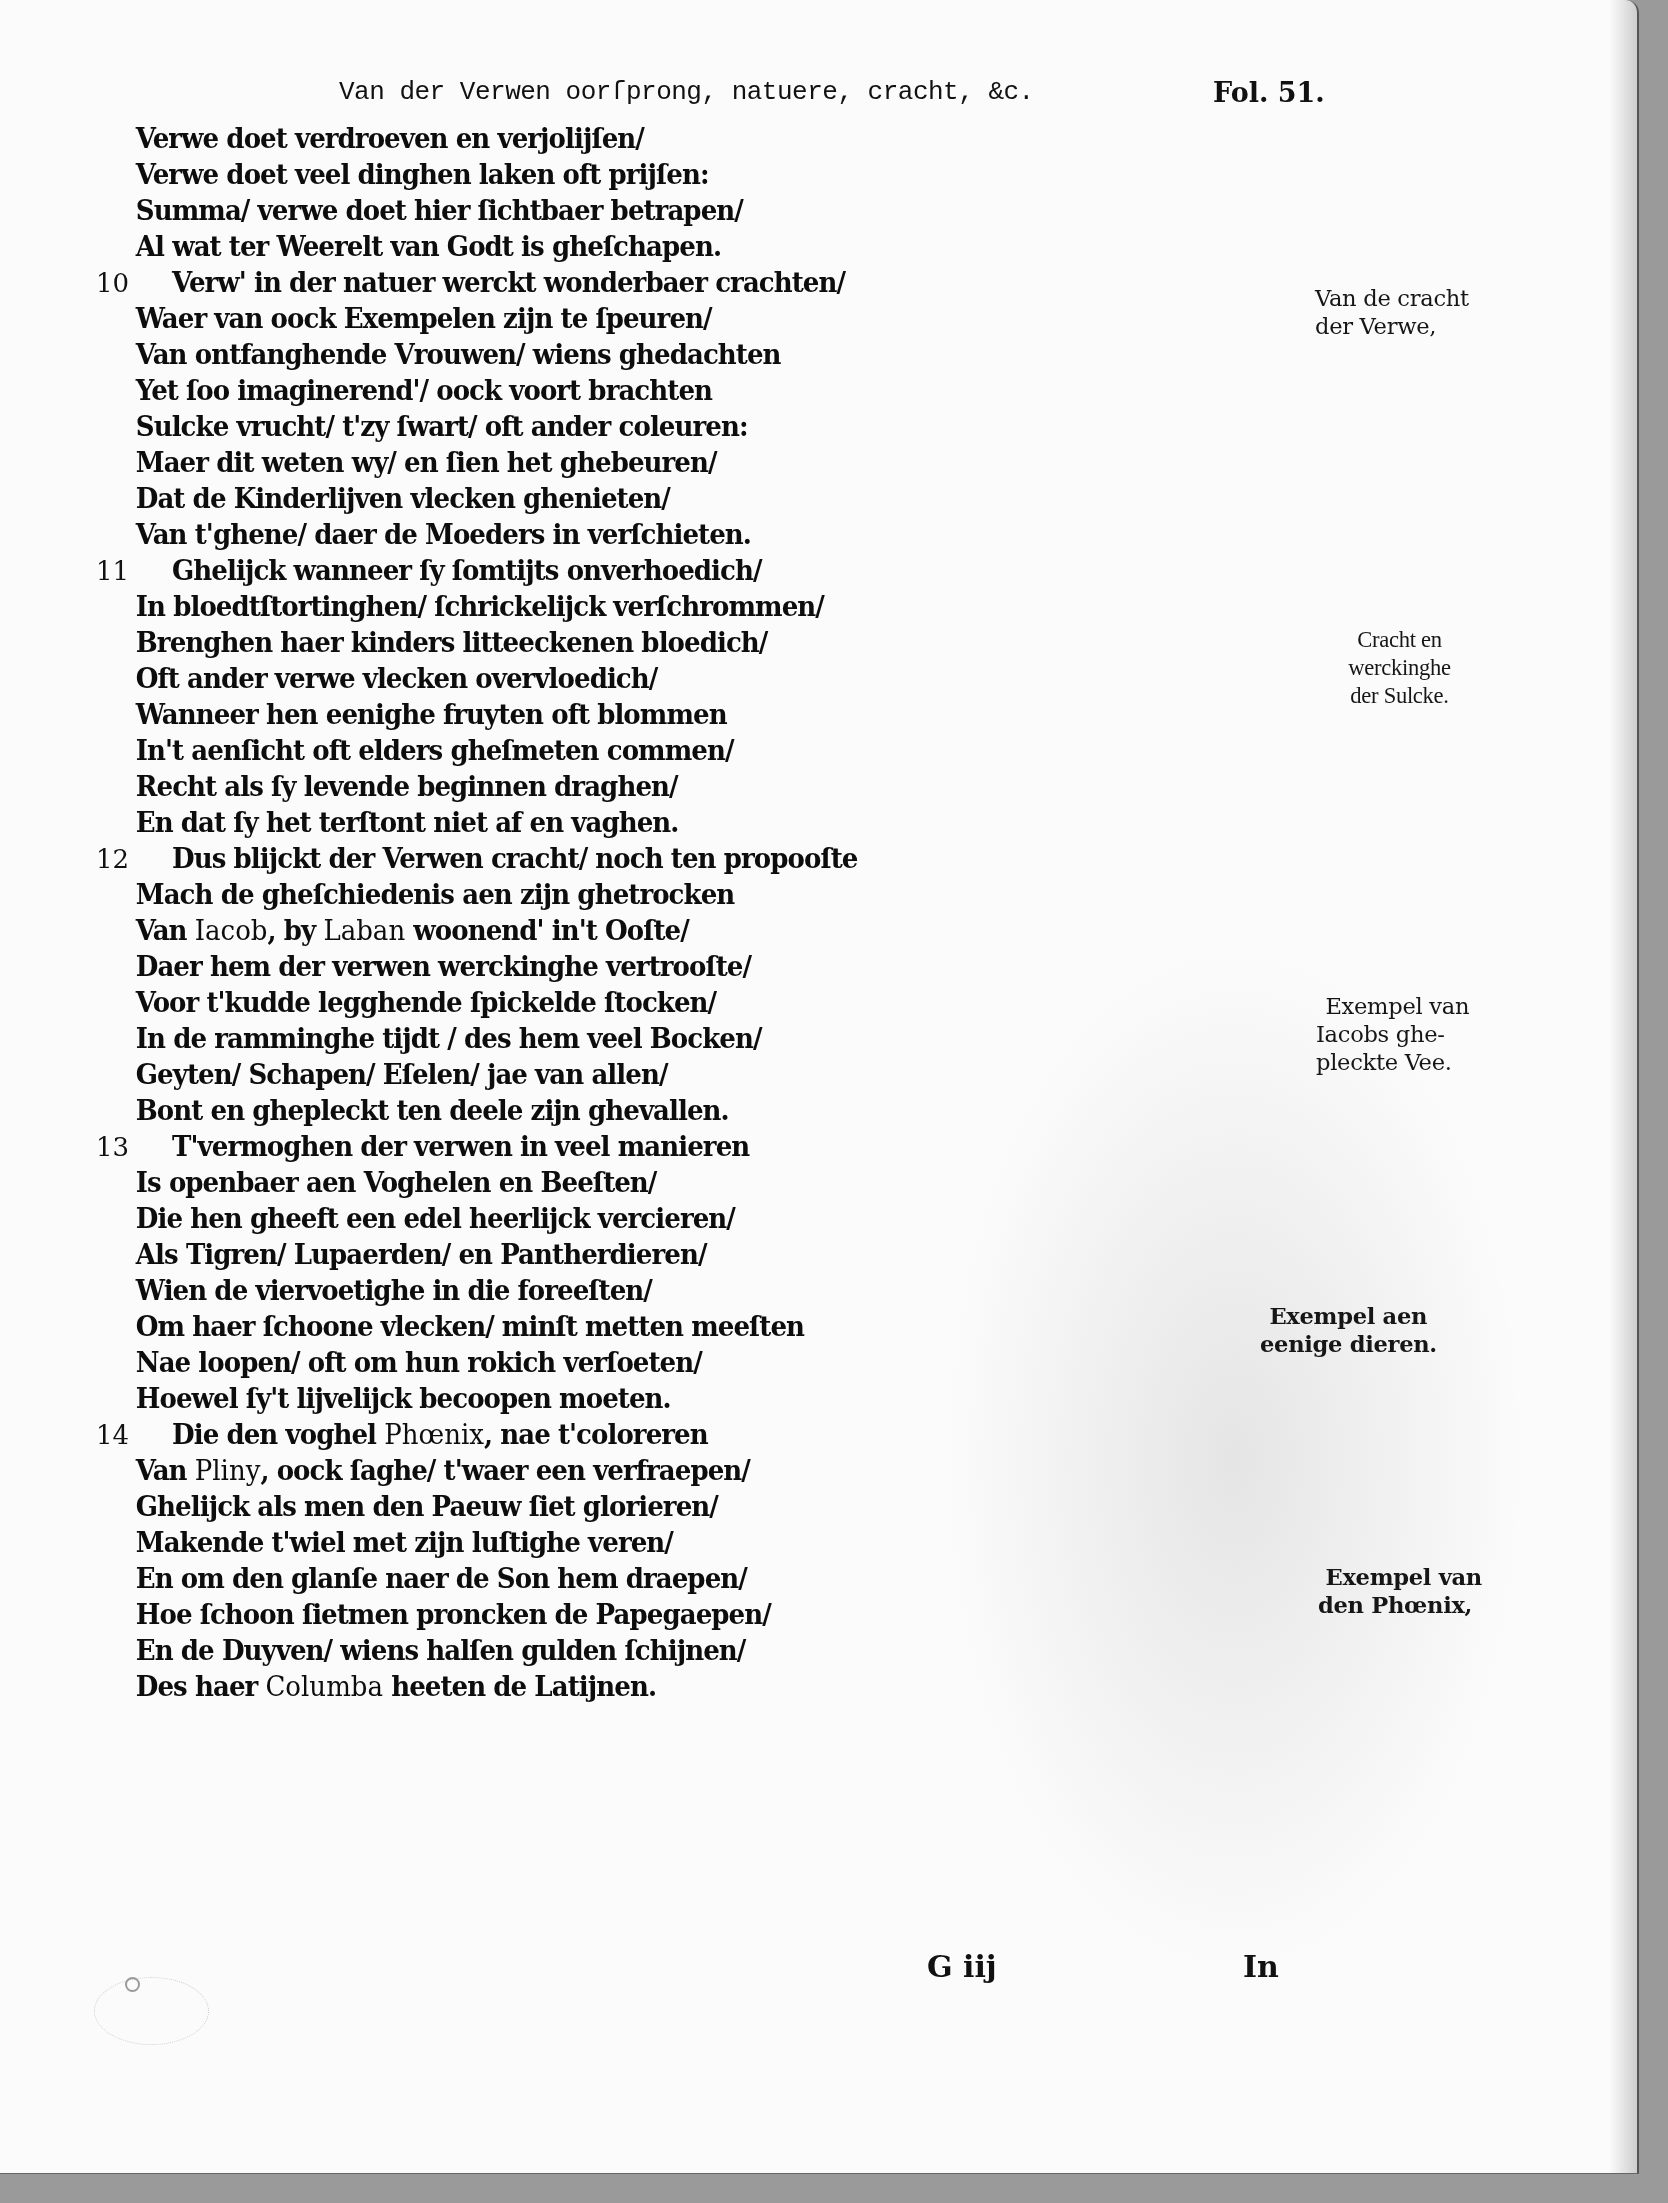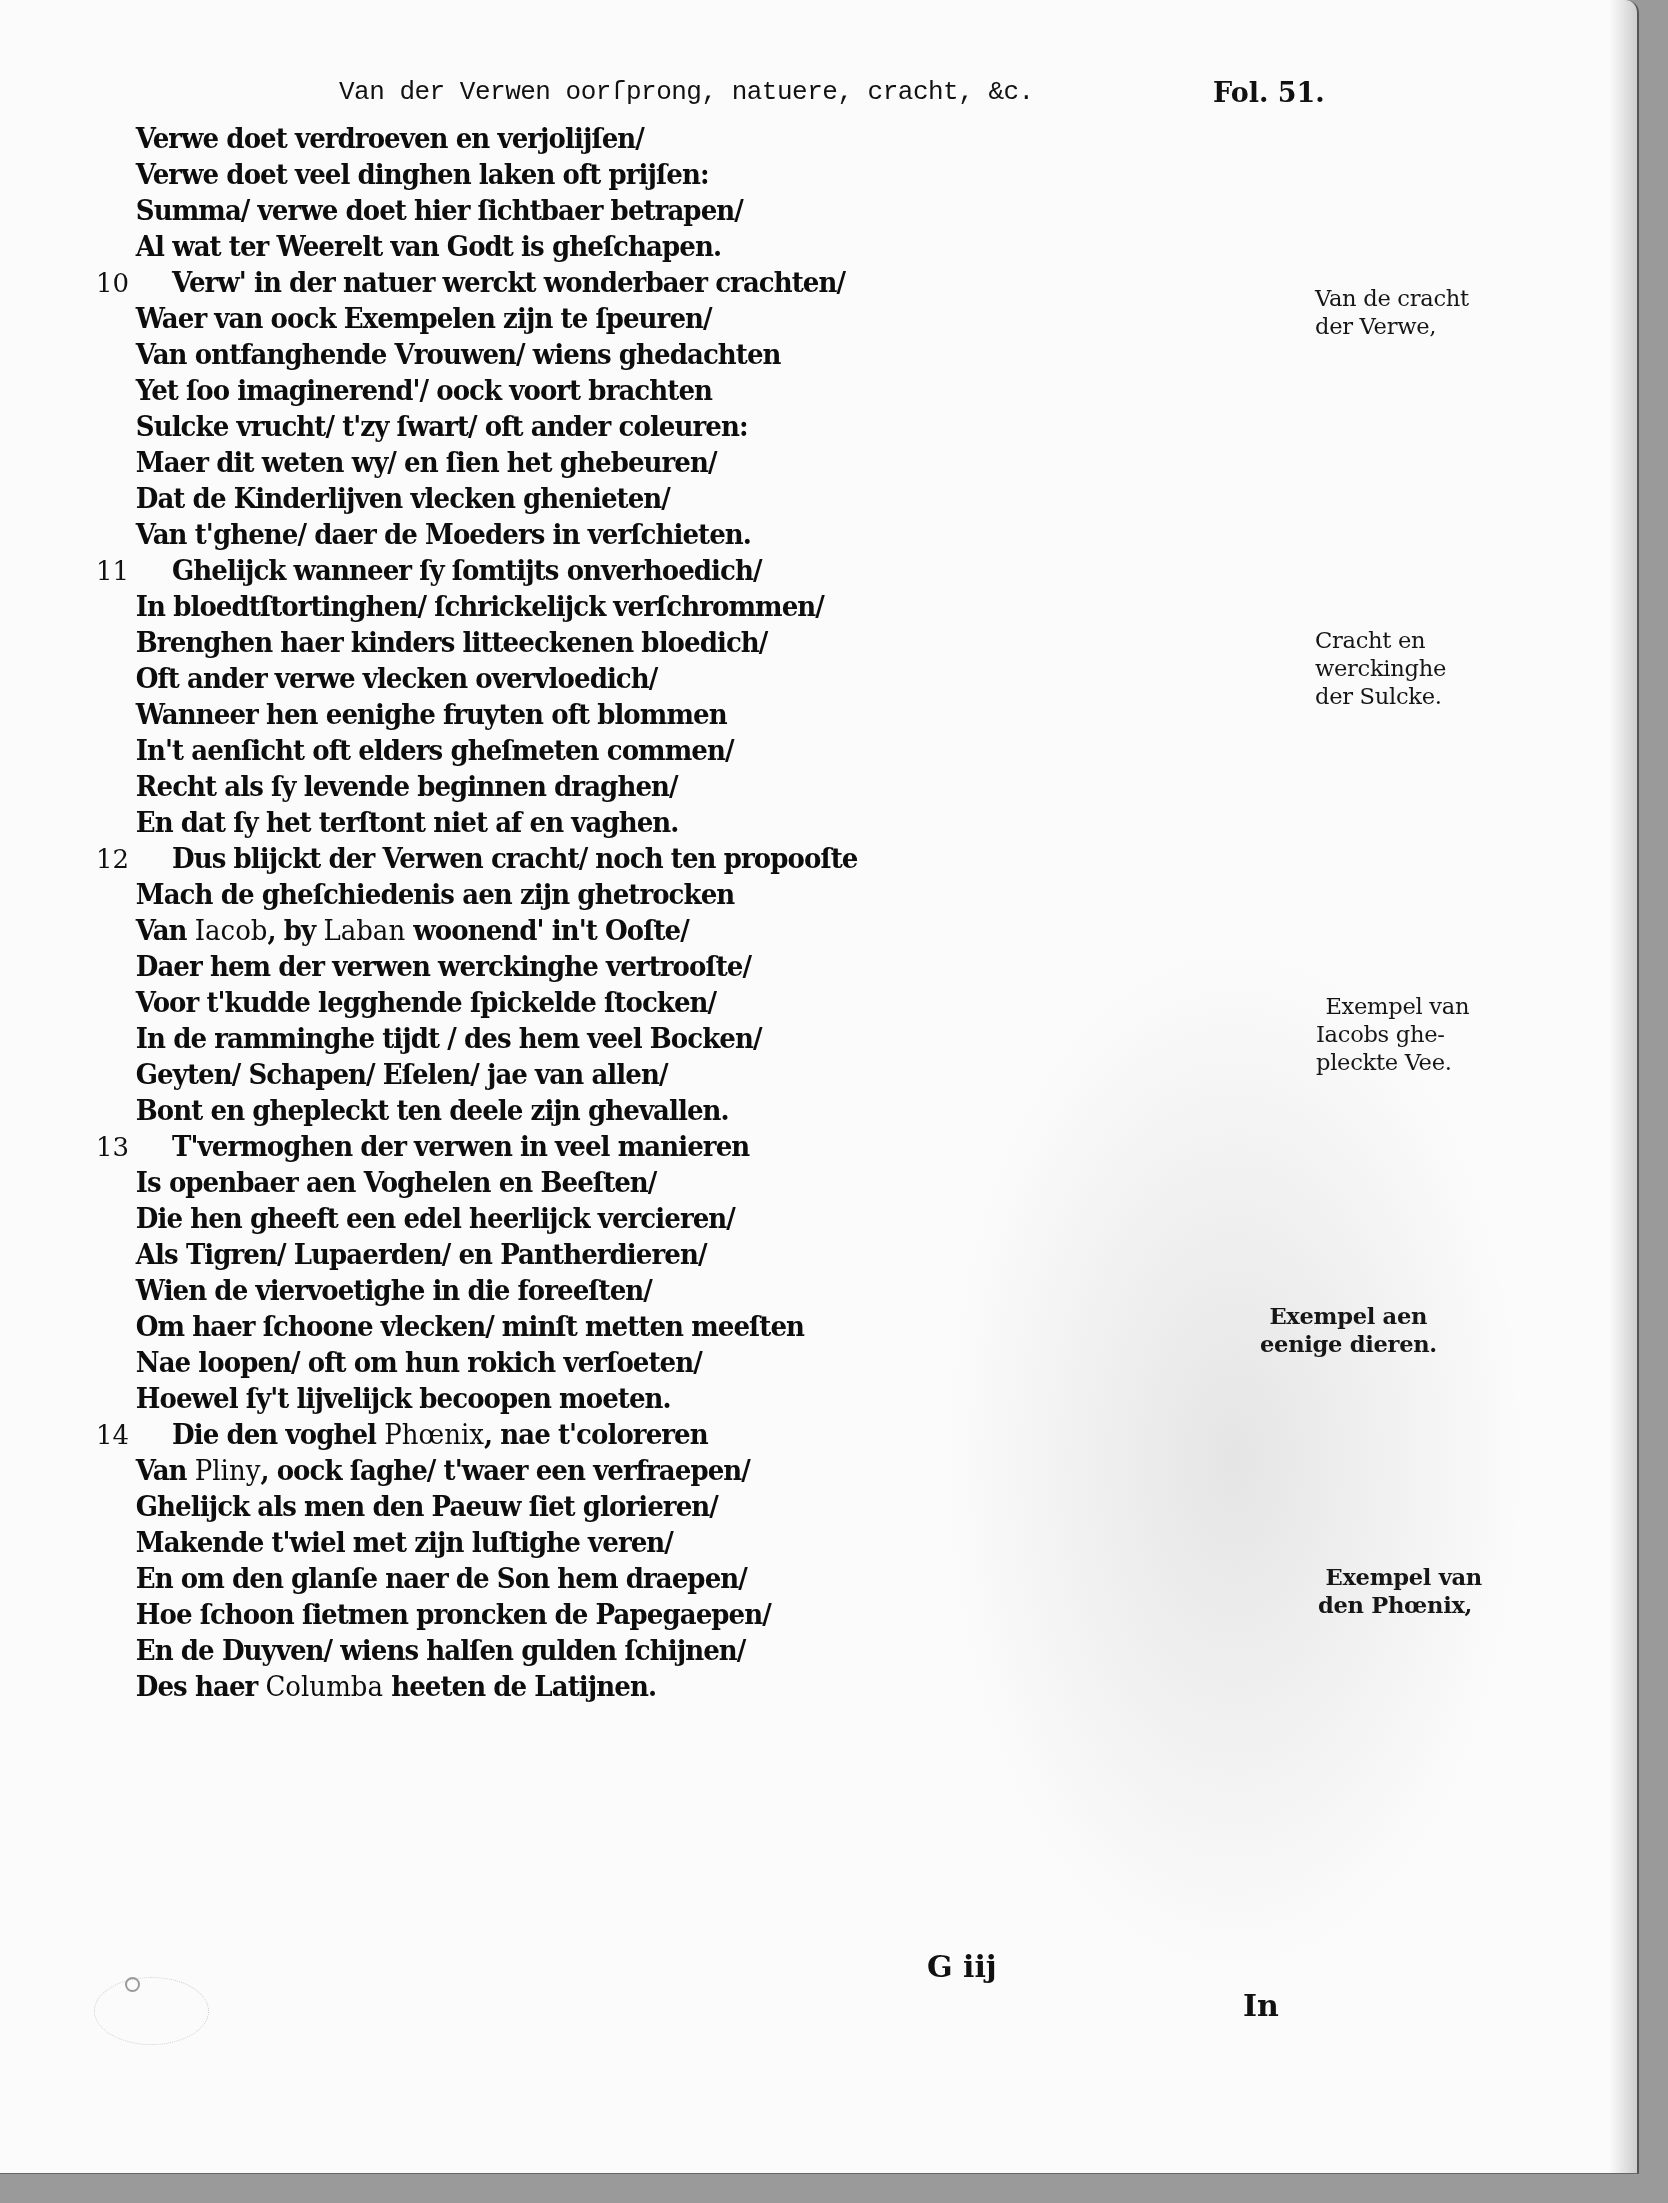--- a/index.html
+++ b/index.html
@@ -50,21 +50,21 @@
     position: absolute; font-family: "DejaVu Serif", serif; font-size: 22.6px;
     line-height: 28px; color: #161616; text-align: left; letter-spacing: -0.3px;
   }
   .note span { display: block; }
   .signature {
     position: absolute; top: 1949px; left: 927px;
     font-family: "DejaVu Serif", serif; font-weight: bold; font-size: 30px; color: #111;
   }
   .catchword {
     position: absolute; top: 1949px; left: 1243px;
-    font-family: "DejaVu Serif", serif; font-weight: bold; font-size: 30px; color: #111; margin-top: 39px;
+    font-family: "DejaVu Serif", serif; font-weight: bold; font-size: 30px; color: #111;
   }
   .stain {
     position: absolute; left: 94px; top: 1977px; width: 113px; height: 66px;
     border-radius: 50%; border: 1.9px dotted rgba(120,120,120,0.35);
   }
   .stain-dot {
     position: absolute; left: 125px; top: 1977px; width: 11.3px; height: 11.3px; border-radius: 50%;
     border: 2.8px solid rgba(90,90,90,0.6);
   }
 </style>
@@ -138,21 +138,21 @@
         <div class="line"><span>Hoe ſchoon ſietmen proncken de Papegaepen/</span></div>
         <div class="line"><span>En de Duyven/ wiens halſen gulden ſchijnen/</span></div>
         <div class="line"><span>Des haer </span><span class="roman">Columba</span><span> heeten de Latijnen.</span></div>
       </div>
     </div>
 
   <div class="note" style="left:1315px; top:284px;">
     <span>Van de cracht</span>
     <span>der Verwe,</span>
   </div>
-  <div class="note" style="left:1315px; top:626px; width:169px;">
+  <div class="note" style="left:1315px; top:626px; text-align:center; width:169px;font-family:Liberation Serif, serif;">
     <span>Cracht en</span>
     <span>werckinghe</span>
     <span>der Sulcke.</span>
   </div>
   <div class="note" style="left:1316px; top:992px;">
     <span style="padding-left:9.4px">Exempel van</span>
     <span>Iacobs ghe-</span>
     <span>pleckte Vee.</span>
   </div>
   <div class="note" style="left:1260px; top:1302px; font-weight:bold;">

